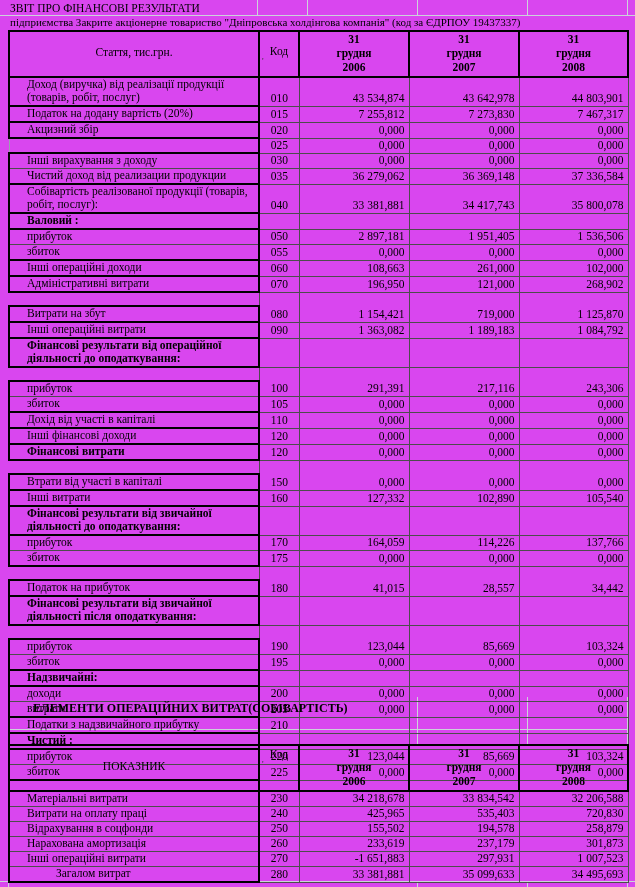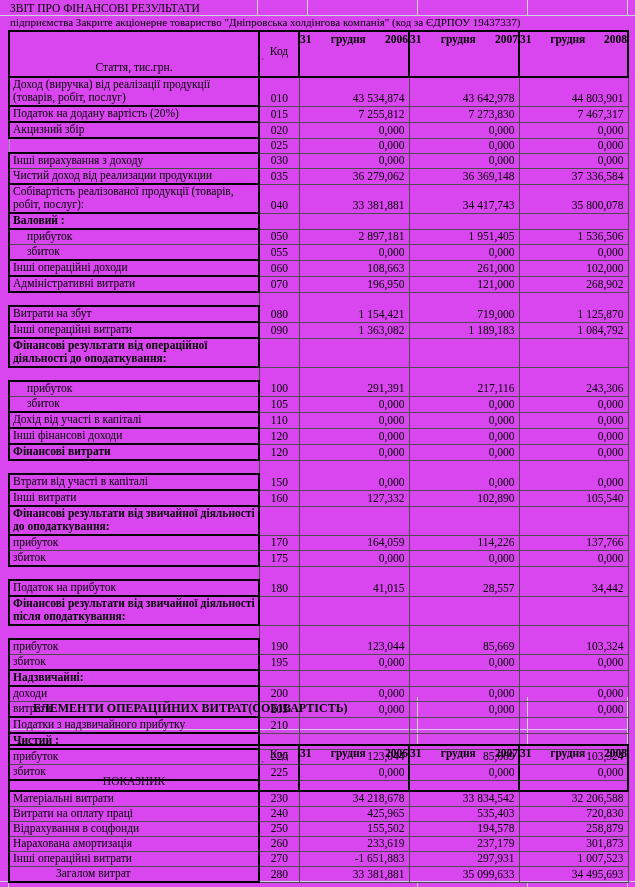--- a/index.html
+++ b/index.html
@@ -16,33 +16,33 @@
 
   table.fin { border-collapse:collapse; table-layout:fixed; width:619px; font-size:11.5px; }
   .t1 { position:absolute; left:8px; top:30px; }
   .t2 { position:absolute; left:8px; top:744px; }
 
   td { vertical-align:bottom; line-height:13px; }
 
   
   tr.hrow { height:46px; }
   tr.hrow td { border:2px solid #000; }
-  td.h-label { text-align:center; vertical-align:bottom; padding-bottom:2px;margin-left:22px; }
+  td.h-label { text-align:center; vertical-align:bottom; padding-bottom:17px;margin-left:22px; }
   td.h-code  { vertical-align:top; text-align:center; }
   .t1 td.h-code .code-wrap { padding-top:13px; }
   .t2 td.h-code .code-wrap { padding-top:2px; }
   .code-mark { display:block; text-align:left; font-size:9px; line-height:7px; margin-left:2px; color:#333; }
   td.h-year { vertical-align:top; }
-  .ywrap { display:flex; flex-direction:row; justify-content:space-between; height:42px;
+  .ywrap { display:flex; flex-direction:column; justify-content:space-between; height:42px;
            font-weight:bold; text-align:center; padding-top:1px; }
 
   
   tr.r { height:14px; }
   .t2 tr.r { height:15px; }
-  td.c-label { border:2px solid #000; padding:0 3px 1px 3px; }
+  td.c-label { border:2px solid #000; padding:0 3px 1px 17px; }
   td.c-code  { border:1px solid #4d4d4d; border-top:none; text-align:center; padding-bottom:1px; }
   td.c-val   { border:1px solid #4d4d4d; border-top:none; text-align:right; padding:0 4px 1px 0; white-space:nowrap; }
 
   tr.bold td.c-label { font-weight:bold; }
   tr.indent  td.c-label { padding-left:17px; }
   tr.indent2 td.c-label { padding-left:46px; }
   tr.lt  td.c-label { border-top-width:1px;    border-top-color:#4d4d4d; }
   tr.ltb td.c-label { border-bottom-width:1px; border-bottom-color:#4d4d4d; }
   tr.lplain td.c-label { border-left:1px solid #9aa2ad; }
 

